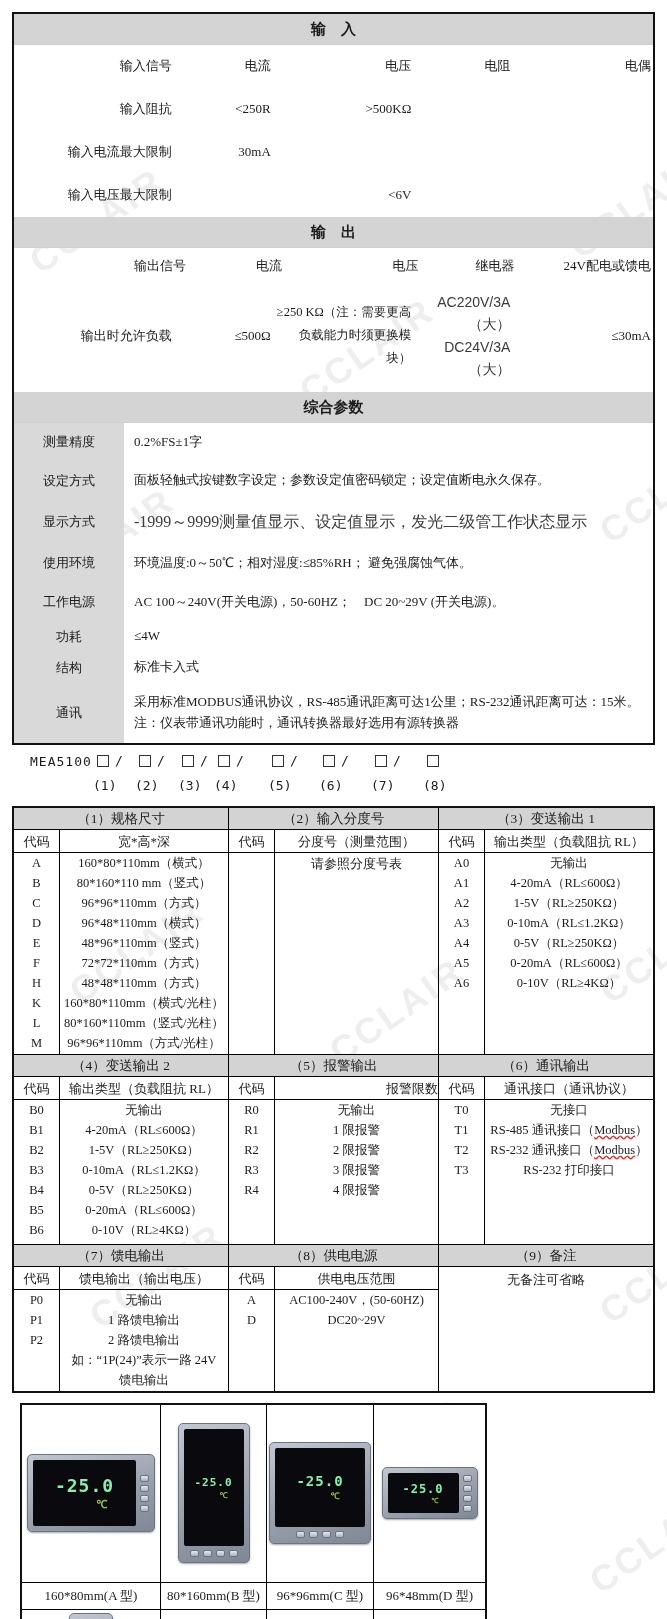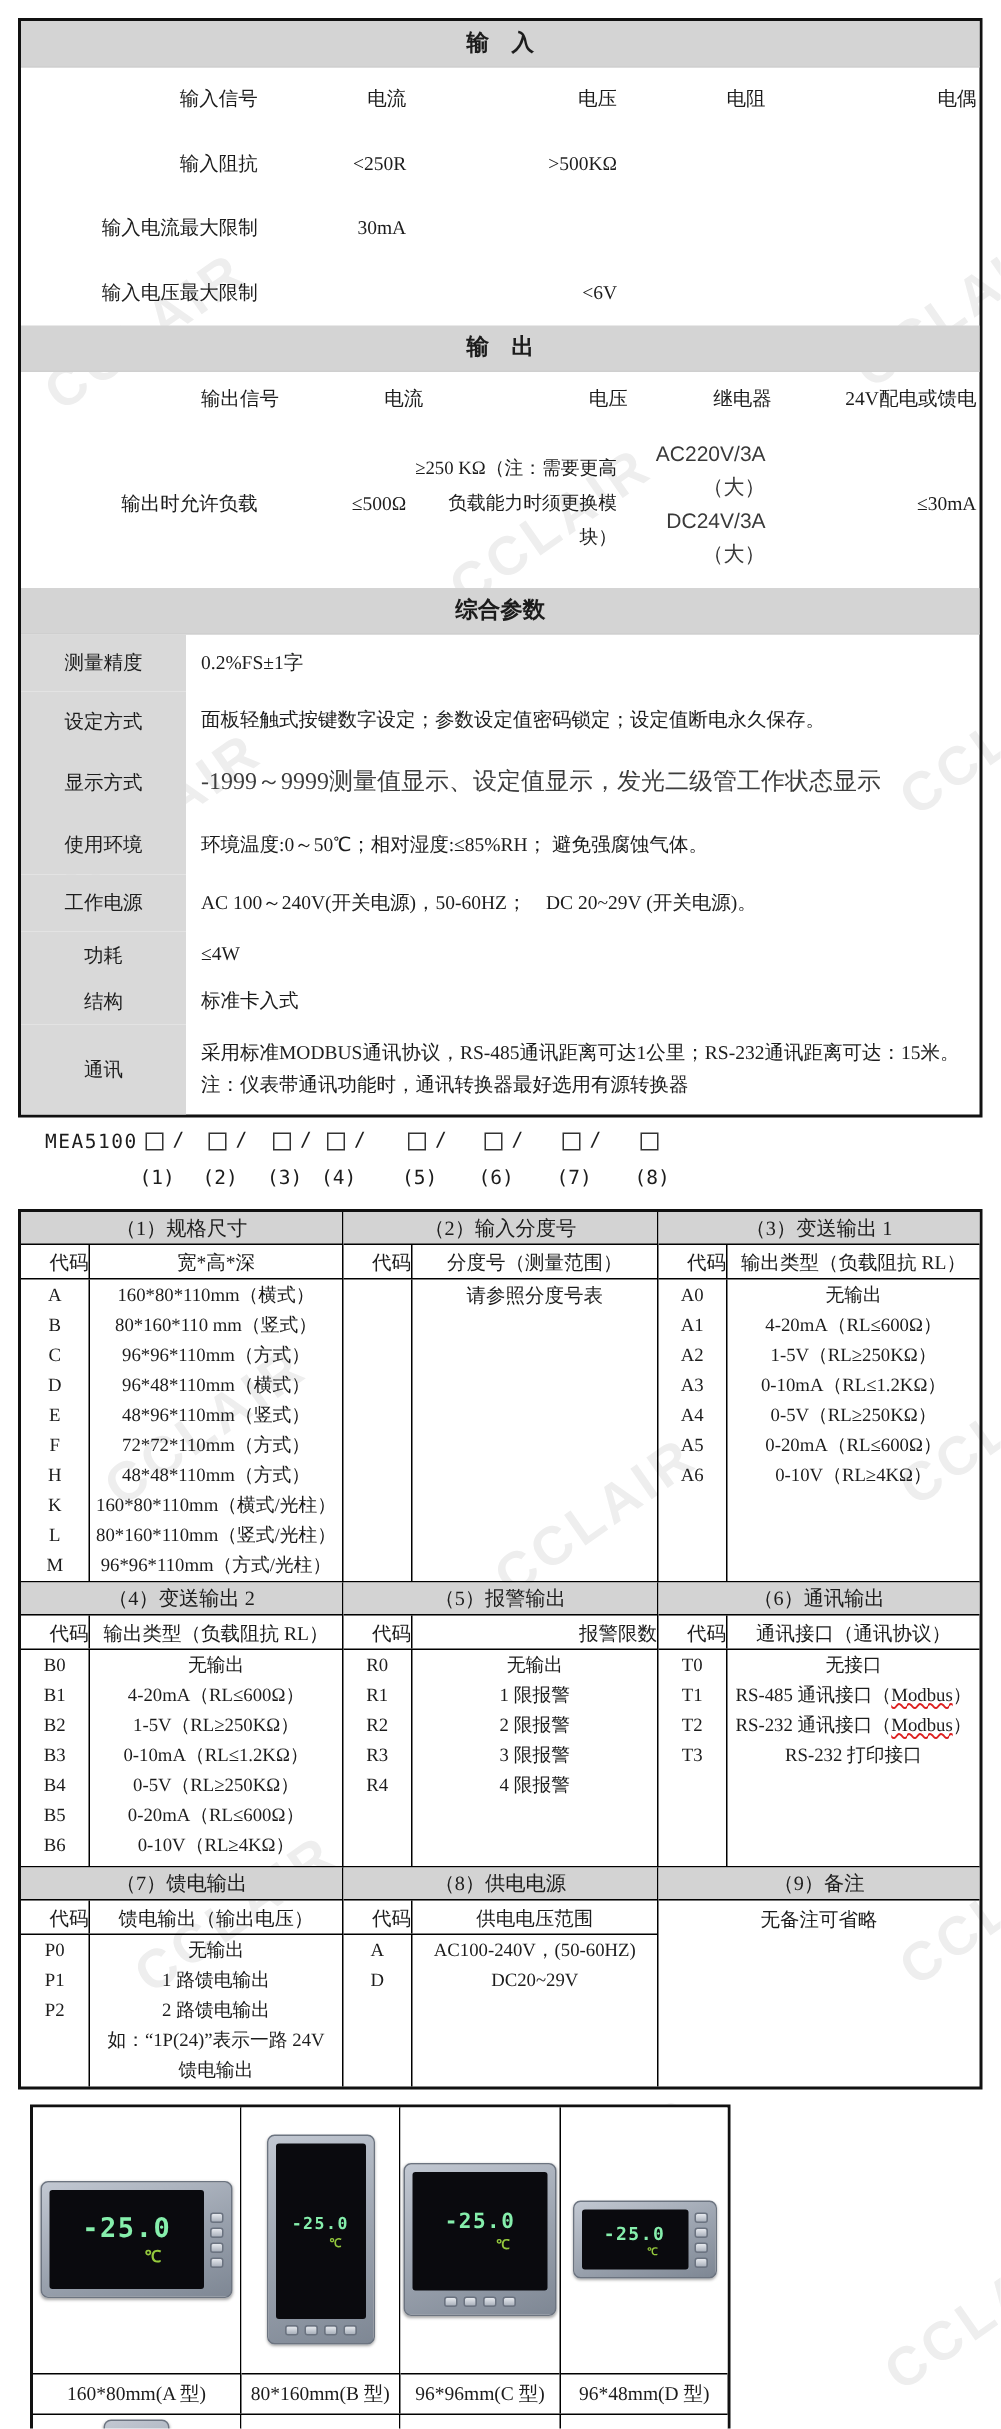--- a/index.html
+++ b/index.html
@@ -51,21 +51,21 @@
   .spec-grid { margin:2px 12px 0 12px; width:643px; border:2px solid #111; }
   .band { display:flex; align-items:stretch; }
   .band + .band { border-top:1px solid #000; }
   .spec-table { display:flex; flex-direction:column; }
   .spec-table + .spec-table { border-left:1px solid #000; }
   .band .spec-table:nth-child(1){ width:214px; }
   .band .spec-table:nth-child(2){ width:210px; }
   .band .spec-table:nth-child(3){ flex:1; }
   .spec-title { background:#d3d3d3; border-bottom:1px solid #000; height:22px; line-height:22px; text-align:center; font-size:13.5px; }
   .spec-sub { display:flex; border-bottom:1px solid #000; height:23px; line-height:23px; }
-  .sub-code { width:46px; border-right:1px solid #000; text-align:right; }
+  .sub-code { width:46px; border-right:1px solid #000; text-align:center; }
   .sub-desc { flex:1; text-align:center; }
   .sub-desc.left { text-align:right; padding-left:8px; }
   .spec-body { flex:1; display:flex; }
   .body-code { width:46px; border-right:1px solid #000; display:flex; flex-direction:column; }
   .body-desc { flex:1; display:flex; flex-direction:column; }
   .srow { height:20px; line-height:20px; text-align:center; white-space:nowrap; font-size:12.5px; }
   .note-row { height:22px; line-height:22px; text-align:center; }
   .note-body { flex:1; text-align:center; padding-top:4px; }
   .b0 .spec-body { min-height:201px; }
   .b1 .spec-body { min-height:144px; }

